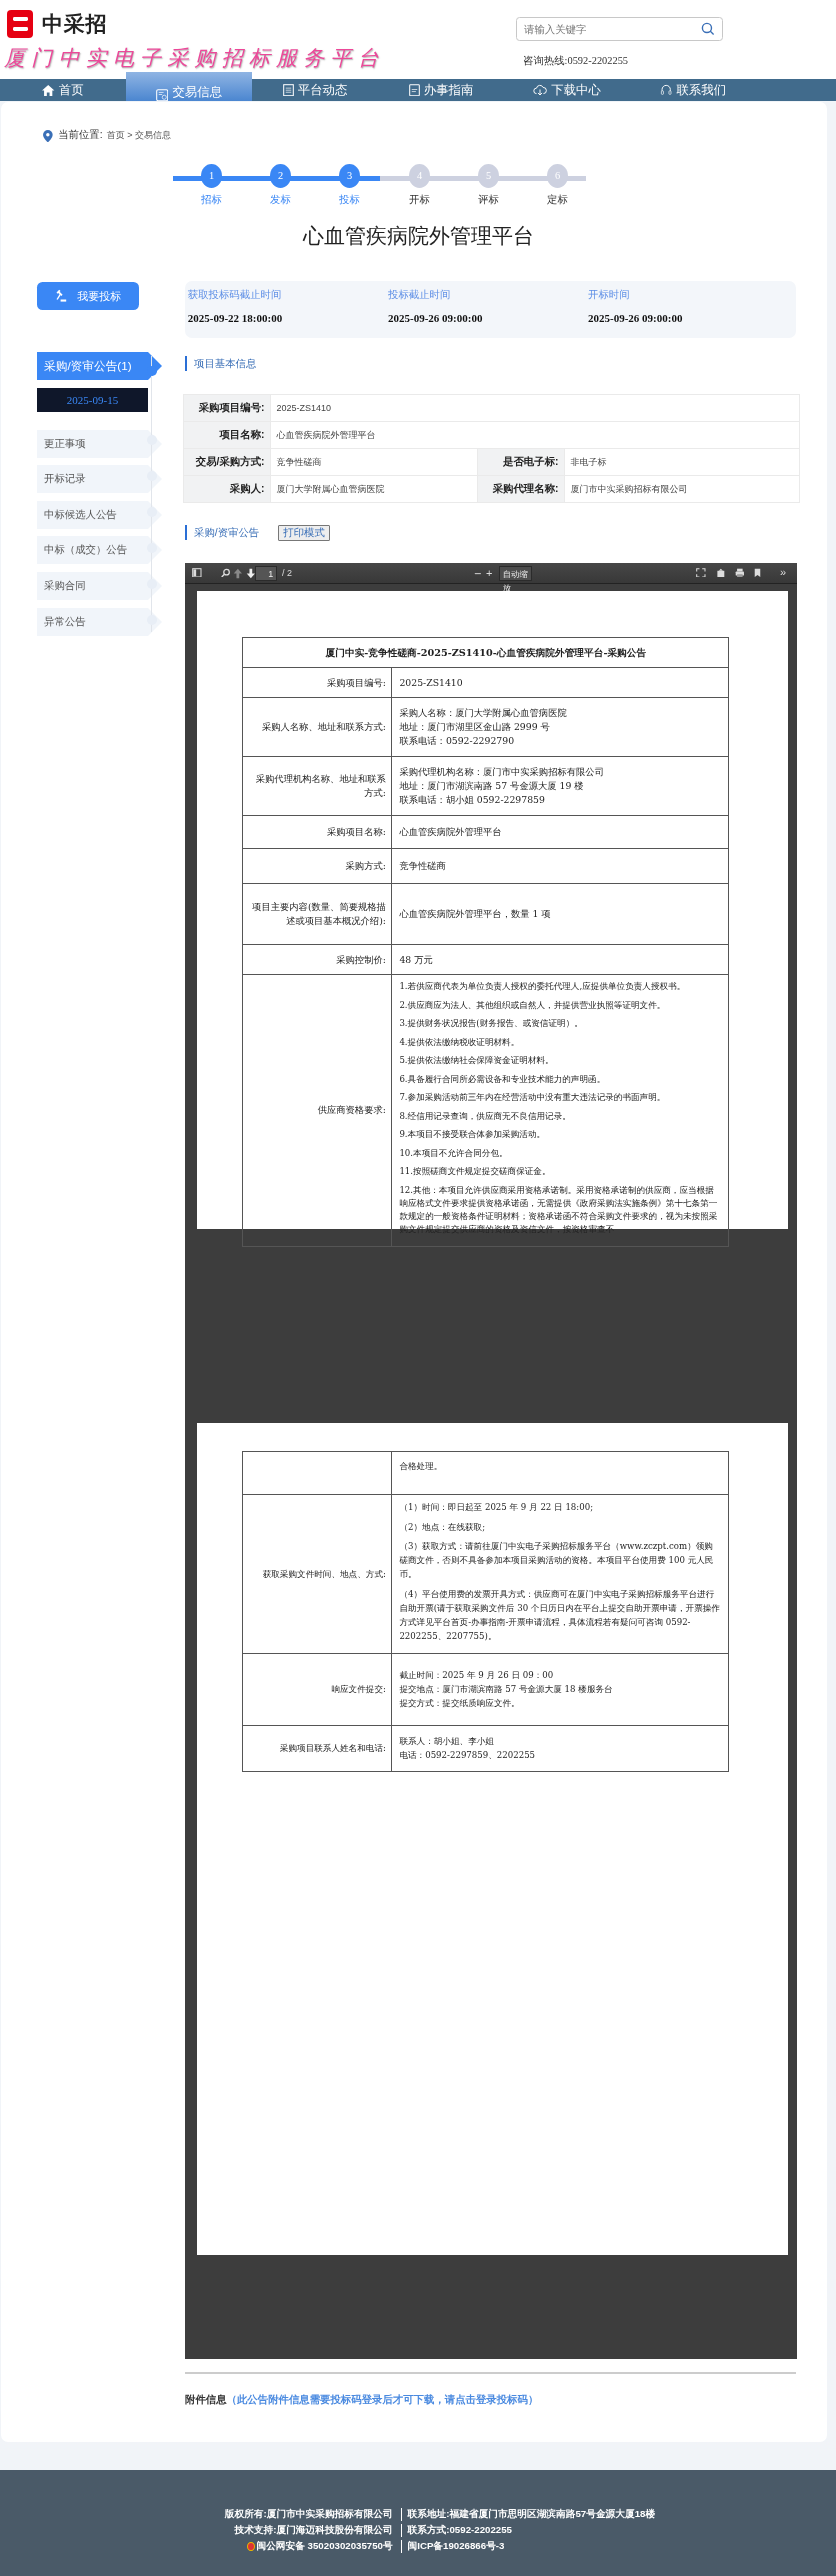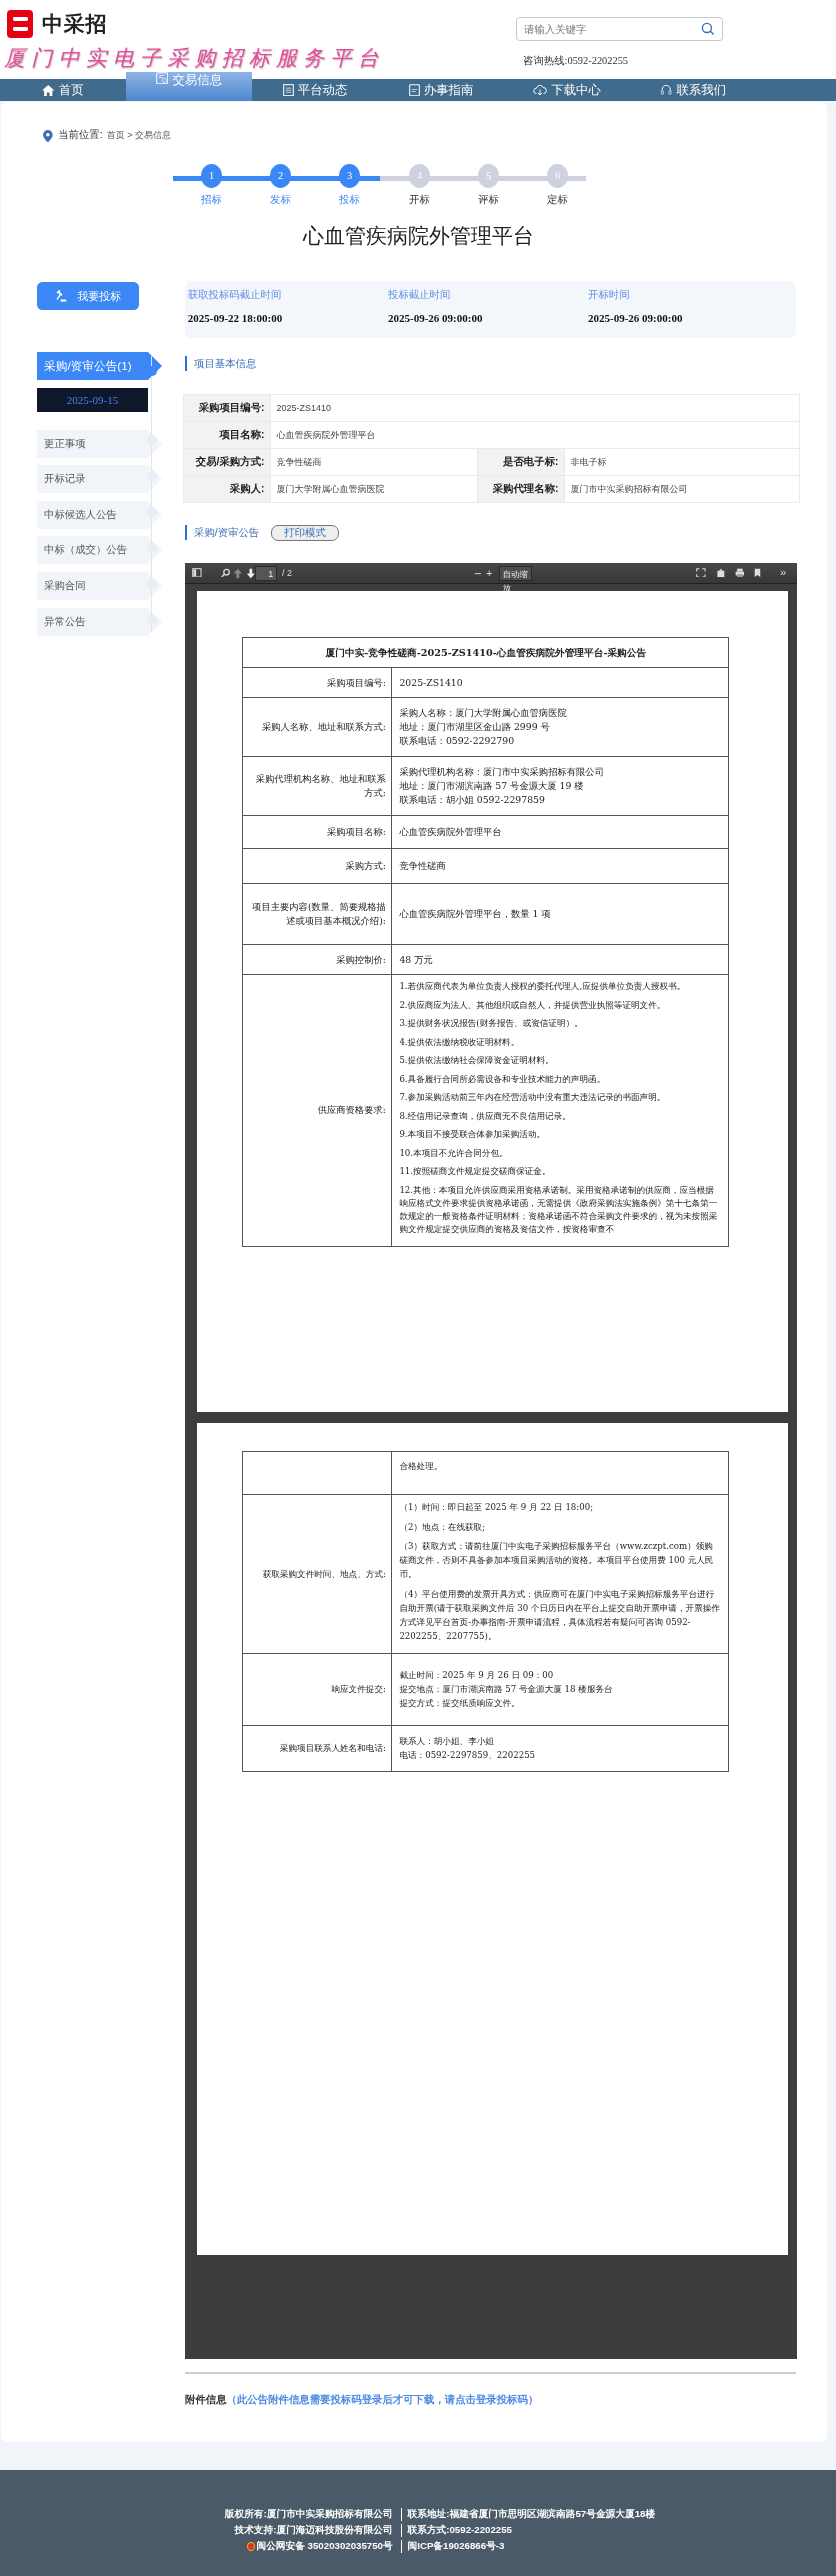--- a/index.html
+++ b/index.html
@@ -11,21 +11,21 @@
 .logo-mark:after{content:"";position:absolute;left:5.5px;top:16.6px;width:15px;height:4.1px;background:#fff;border-radius:1.4px}
 .logo-text{font-size:21px;font-weight:bold;color:#222;margin-left:9px;letter-spacing:0.7px}
 .site-title{position:absolute;left:4.1px;top:44px;font-family:"DejaVu Serif",serif;font-size:21px;letter-spacing:6.2px;color:#ec4899;font-style:italic;text-shadow:0.7px 0.7px 1.4px #aaa}
 .search{position:absolute;left:516px;top:17.3px;width:207px;height:23.5px;border:0.7px solid #c8c8c8;border-radius:3.5px;background:#fff}
 .search input{border:none;outline:none;height:22px;width:173px;padding-left:7px;font-size:10.4px;color:#888;background:transparent;font-family:"Liberation Sans",sans-serif}
 .search-icon{position:absolute;right:7px;top:4.1px;width:14px;height:14px}
 .hotline{position:absolute;left:523px;top:54px;font-size:10.4px;color:#333;font-family:"Liberation Serif",serif}
 .nav{position:absolute;left:0;top:79px;width:837px;height:22px;background:#416b8c;display:flex}
 .nav-item{width:126px;height:22px;display:flex;align-items:center;justify-content:center;color:#fff;font-size:12.4px;position:relative}
 .nav-item svg{margin-right:4.1px}
-.nav-item.active{background:linear-gradient(#8fb4e3,#4b86d0);height:29px;margin-top:-7px;align-items:flex-start;padding-top:0}
+.nav-item.active{background:linear-gradient(#8fb4e3,#4b86d0);height:29px;margin-top:-7px;align-items:flex-end;padding-top:0}
 .card{position:absolute;left:1.4px;top:102px;width:826px;height:2340px;background:#fff;border-radius:7px}
 .crumb{position:absolute;left:43px;top:128px;font-size:10.4px;color:#333;display:flex;align-items:flex-end}
 .crumb .link{font-size:9px;color:#555}
 .steps{position:absolute;left:173px;top:171px;width:414px;height:55px}
 .steps .line{position:absolute;top:4.8px;height:5.5px}
 .step{position:absolute;top:0;width:21px;text-align:center}
 .step .dot{width:21px;height:23.5px;border-radius:50%;color:#fff;font-size:10.4px;line-height:23.5px;margin-top:-7px;font-family:"Liberation Serif",serif}
 .step .lbl{font-size:10.4px;margin-top:5.5px;width:28px;margin-left:-3.5px}
 .proj-title{position:absolute;left:0;width:837px;top:222px;text-align:center;font-size:21px;color:#222}
 .bid-btn{position:absolute;left:37px;top:282px;width:102px;height:28px;background:#3a87f5;border-radius:5.5px;color:#fff;font-size:11px;display:flex;align-items:center;justify-content:center}
@@ -36,21 +36,21 @@
 .side{position:absolute;left:37px;top:352px;width:138px}
 .side-item{position:relative;width:111px;height:28px;background:#f1f5fa;margin-bottom:7.6px;font-size:10.4px;color:#555;display:flex;align-items:center;padding-left:7px}
 .side-item:after{content:"";position:absolute;right:-14px;top:0;border-left:14px solid #f1f5fa;border-top:14px solid transparent;border-bottom:14px solid transparent}
 .side-item.active{background:#3a87f5;color:#fff;font-size:11.7px}
 .side-item.active:after{border-left-color:#3a87f5}
 .side-date{width:111px;height:24px;background:#0f172a;color:#3a87f5;font-family:"Liberation Serif",serif;font-size:11px;display:flex;align-items:center;justify-content:center;margin-bottom:18px}
 .timeline{position:absolute;left:151px;top:356px;width:1.4px;height:276px;background:#e1e5eb}
 .tdot{position:absolute;left:-4.1px;width:9.7px;height:9.7px;border-radius:50%;background:#e8eef6}
 .tdot.on{background:#3a87f5}
 .sec-title{position:absolute;left:185px;font-size:10.4px;color:#3a6fb7;border-left:2.1px solid #2a6fd6;padding-left:7px;height:15px;line-height:15px}
-.print-btn{display:inline-block;border:0.7px solid #777;border-radius:7px;background:#eee;color:#3a6fb7;padding:0 12px;margin-left:12px;line-height:14px}
+.print-btn{display:inline-block;border:0.7px solid #777;border-radius:1px;background:#eee;color:#3a6fb7;padding:0 4px;margin-left:19px;line-height:14px}
 .info-table{position:absolute;left:183px;top:394px;width:617px;border-collapse:collapse;font-size:9.7px}
 .info-table td{border:0.7px solid #eaeaea;height:27px;padding:0 5.5px}
 .info-table td.k{background:#f1f2f3;text-align:right;font-weight:bold;color:#222;font-size:10.4px;width:87px}
 .info-table td.v{color:#444;font-size:9px}
 .pdf{position:absolute;left:185px;top:563px;width:612px;height:1796px;background:#3d3d3d}
 .pdf-bar{height:21px;background:linear-gradient(#474747,#383838);display:flex;align-items:center;color:#ddd;font-size:9px;position:relative;border-bottom:0.7px solid #222}
 .pdf-bar .pi{position:absolute;top:4.8px}
 .pageinput{position:absolute;left:70px;top:2.8px;width:22px;height:15px;background:#555;border:0.7px solid #2b2b2b;color:#eee;text-align:right;padding-right:2.8px;font-size:9px;line-height:14px}
 .zoomsel{position:absolute;left:314px;top:2.8px;width:33px;height:15px;background:#4d4d4d;border:0.7px solid #2b2b2b;color:#eee;font-size:8.3px;line-height:14px;padding-left:2.8px}
 .page{position:absolute;left:12.4px;width:591px;background:#fff}
@@ -284,21 +284,21 @@
         <rect x="3" y="1" width="8" height="4" fill="#ddd"></rect>
         <rect x="1" y="5" width="12" height="6" rx="1" fill="#ddd"></rect>
         <rect x="3" y="9" width="8" height="4" fill="#999"></rect>
       </svg>
     <svg class="pi" style="left:569px" width="7" height="9.7" viewBox="0 0 10 14">
         <path d="M1 1h8v12L5 10 1 13z" fill="#ddd"></path>
       </svg>
     <span style="position:absolute;left:595px;top:2.8px;font-size:11px">»</span>
   </div>
 
-  <div class="page" style="top:28px;height:821px">
+  <div class="page" style="top:28px;height:638px">
     <table class="doc-table" style="top:46px">
       <tbody>
           <tr>
             <td class="h" colspan="2">厦门中实-竞争性磋商-2025-ZS1410-心血管疾病院外管理平台-采购公告</td>
           </tr>
       <tr>
             <td class="k">采购项目编号:</td>
             <td style="height:30px">2025-ZS1410</td>
           </tr>
       <tr>

